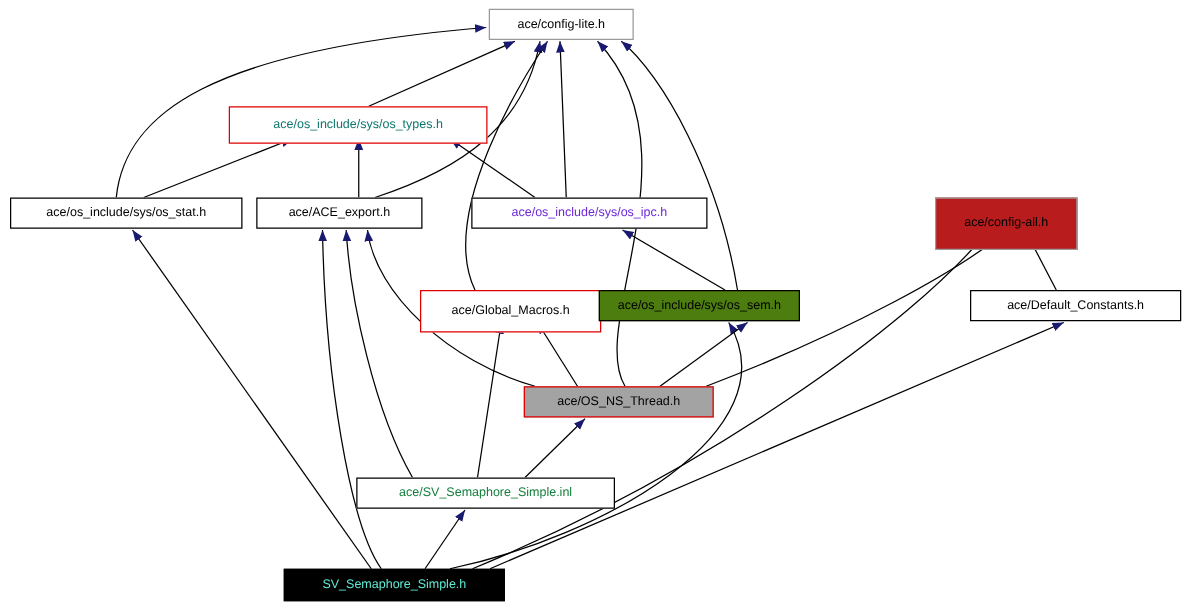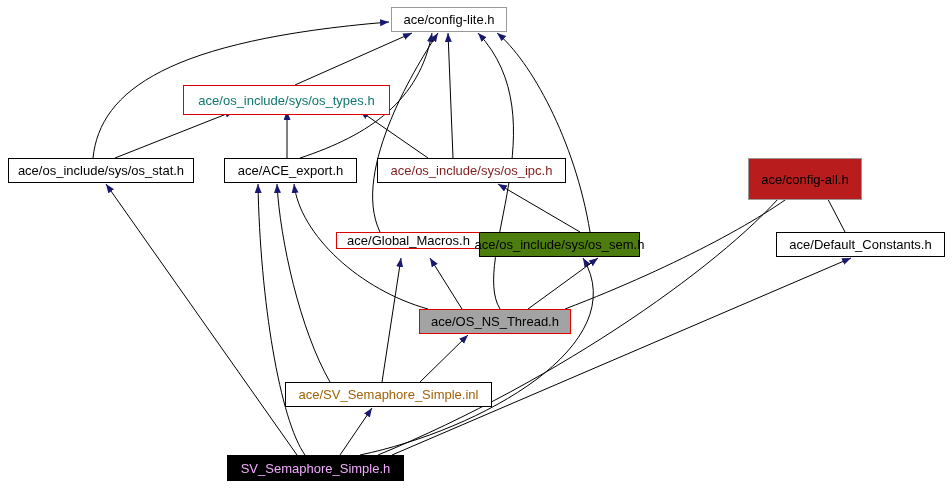--- a/index.html
+++ b/index.html
@@ -29,21 +29,21 @@
   }
   .node {
     position: absolute;
     box-sizing: border-box;
     border: 1px solid #000000;
     background: #ffffff;
     color: #000000;
     display: flex;
     align-items: center;
     justify-content: center;
-    font-size: 13px;
+    font-size: 10px;
     line-height: 1;
     white-space: nowrap;
     cursor: pointer;
   }
 </style>
 </head>
 <body>
 
 <div id="include-graph">
   <svg id="edge-layer" width="952" height="490" viewBox="0 0 952 490" xmlns="http://www.w3.org/2000/svg">
@@ -83,41 +83,41 @@
   <div id="graph-nodes">
       <div class="node" style="left: 391px; top: 7px; width: 116px; height: 25px; border-color: rgb(153, 153, 153); background: rgb(255, 255, 255); color: rgb(0, 0, 0);">
         <span>ace/config-lite.h</span>
       </div>
       <div class="node" style="left: 183px; top: 85px; width: 207px; height: 30px; border-color: rgb(224, 0, 0); background: rgb(255, 255, 255); color: #0f766e;">
         <span>ace/os_include/sys/os_types.h</span>
       </div>
       <div class="node" style="left: 8px; top: 158px; width: 186px; height: 25px; border-color: rgb(0, 0, 0); background: rgb(255, 255, 255); color: rgb(0, 0, 0);">
         <span>ace/os_include/sys/os_stat.h</span>
       </div>
-      <div class="node" style="left: 224px; top: 158px; width: 133px; height: 25px; border-color: rgb(0, 0, 0); background: rgb(255, 255, 255); color: rgb(0, 0, 0);">
+      <div class="node" style="left: 205px; top: 158px; width: 133px; height: 25px; border-color: rgb(0, 0, 0); background: rgb(255, 255, 255); color: rgb(0, 0, 0);">
         <span>ace/ACE_export.h</span>
       </div>
-      <div class="node" style="left: 377px; top: 158px; width: 189px; height: 25px; border-color: rgb(0, 0, 0); background: rgb(255, 255, 255); color: #7f1d1d;">
+      <div class="node" style="left: 377px; top: 158px; width: 189px; height: 25px; border-color: rgb(0, 0, 0); background: rgb(255, 255, 255); color: #6d28d9;">
         <span>ace/os_include/sys/os_ipc.h</span>
       </div>
       <div class="node" style="left: 748px; top: 158px; width: 114px; height: 42px; border-color: rgb(153, 153, 153); background: #b91c1c; color: rgb(0, 0, 0);">
         <span>ace/config-all.h</span>
       </div>
-      <div class="node" style="left: 336px; top: 232px; width: 145px; height: 17px; border-color: rgb(224, 0, 0); background: rgb(255, 255, 255); color: rgb(0, 0, 0); text-align: center;">
+      <div class="node" style="left: 336px; top: 232px; width: 145px; height: 34px; border-color: rgb(224, 0, 0); background: rgb(255, 255, 255); color: rgb(0, 0, 0); text-align: center;">
         <span>ace/Global_Macros.h</span>
       </div>
       <div class="node" style="left: 479px; top: 232px; width: 161px; height: 25px; border-color: rgb(0, 0, 0); background: #4d7c0f; color: rgb(0, 0, 0);">
         <span>ace/os_include/sys/os_sem.h</span>
       </div>
       <div class="node" style="left: 776px; top: 232px; width: 169px; height: 25px; border-color: rgb(0, 0, 0); background: rgb(255, 255, 255); color: rgb(0, 0, 0); align-items: center;">
         <span>ace/Default_Constants.h</span>
       </div>
       <div class="node" style="left: 419px; top: 309px; width: 152px; height: 25px; border-color: rgb(224, 0, 0); background: #a3a3a3; color: rgb(0, 0, 0);">
         <span>ace/OS_NS_Thread.h</span>
       </div>
-      <div class="node" style="left: 285px; top: 382px; width: 207px; height: 25px; border-color: rgb(0, 0, 0); background: rgb(255, 255, 255); color: #a16207;">
+      <div class="node" style="left: 285px; top: 382px; width: 207px; height: 25px; border-color: rgb(0, 0, 0); background: rgb(255, 255, 255); color: #15803d;">
         <span>ace/SV_Semaphore_Simple.inl</span>
       </div>
-      <div class="node" style="left: 227px; top: 455px; width: 177px; height: 26px; border-color: rgb(0, 0, 0); background: rgb(0, 0, 0); color: #f0abfc;">
+      <div class="node" style="left: 227px; top: 455px; width: 177px; height: 26px; border-color: rgb(0, 0, 0); background: rgb(0, 0, 0); color: #5eead4;">
         <span>SV_Semaphore_Simple.h</span>
       </div>
     </div>
 </div>
 
 </body></html>

